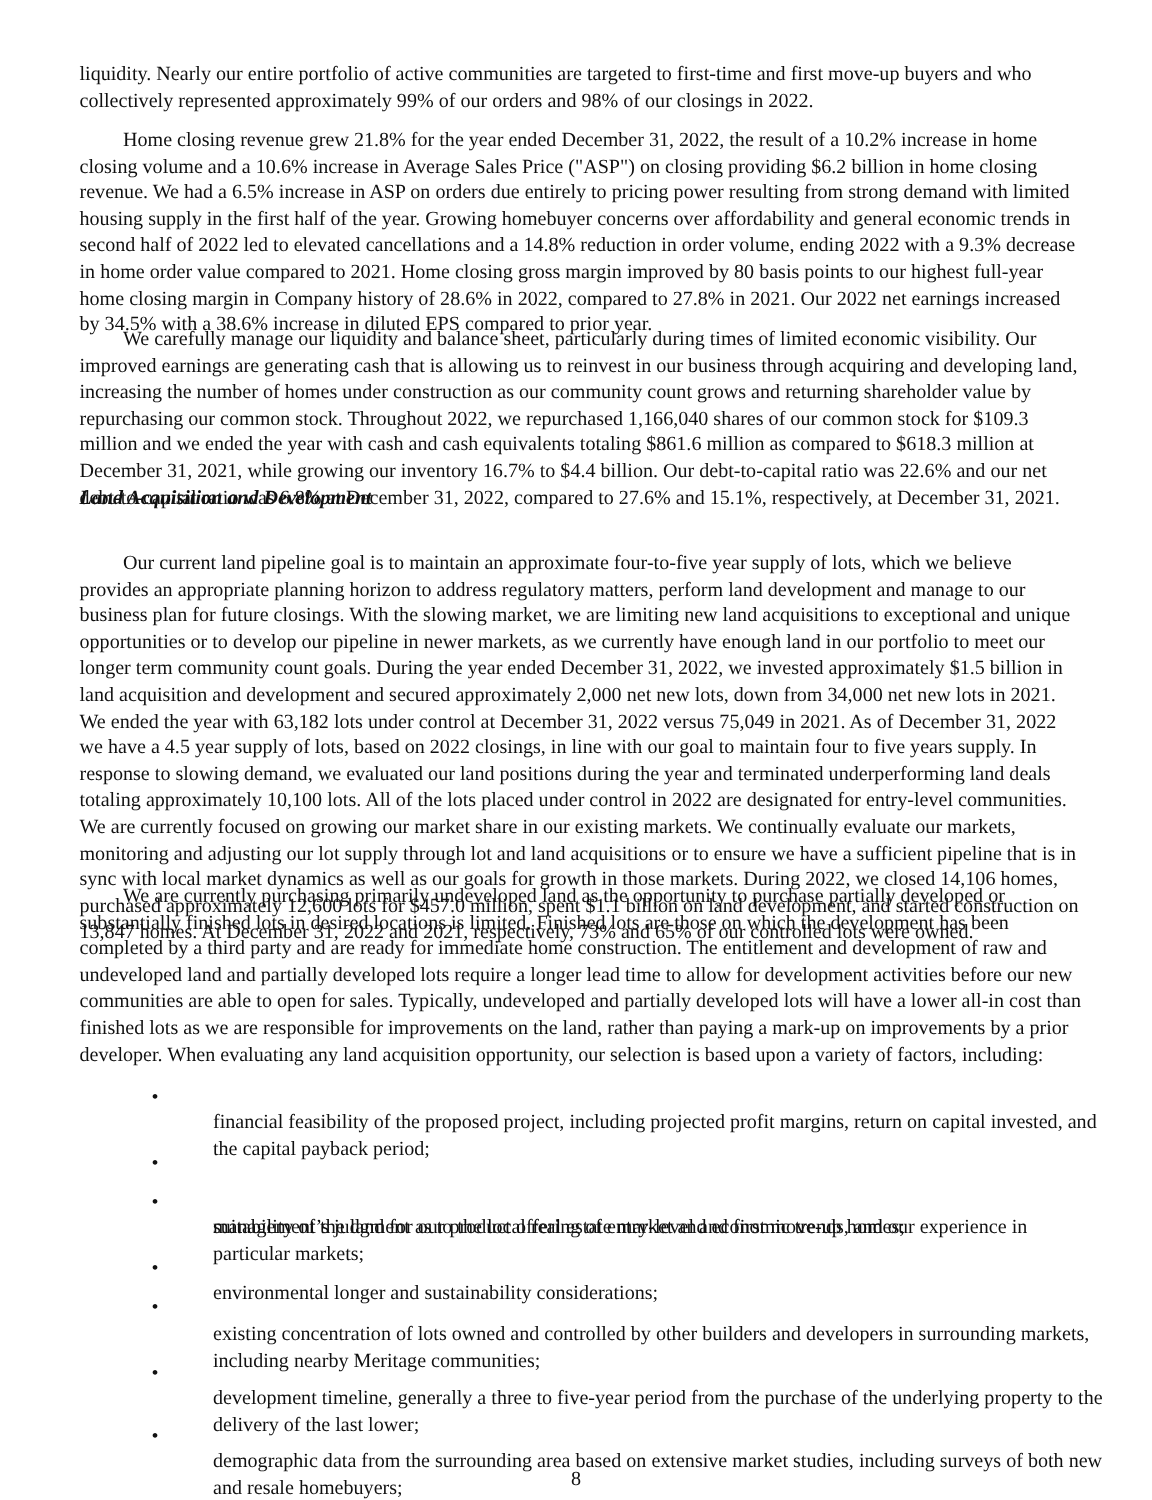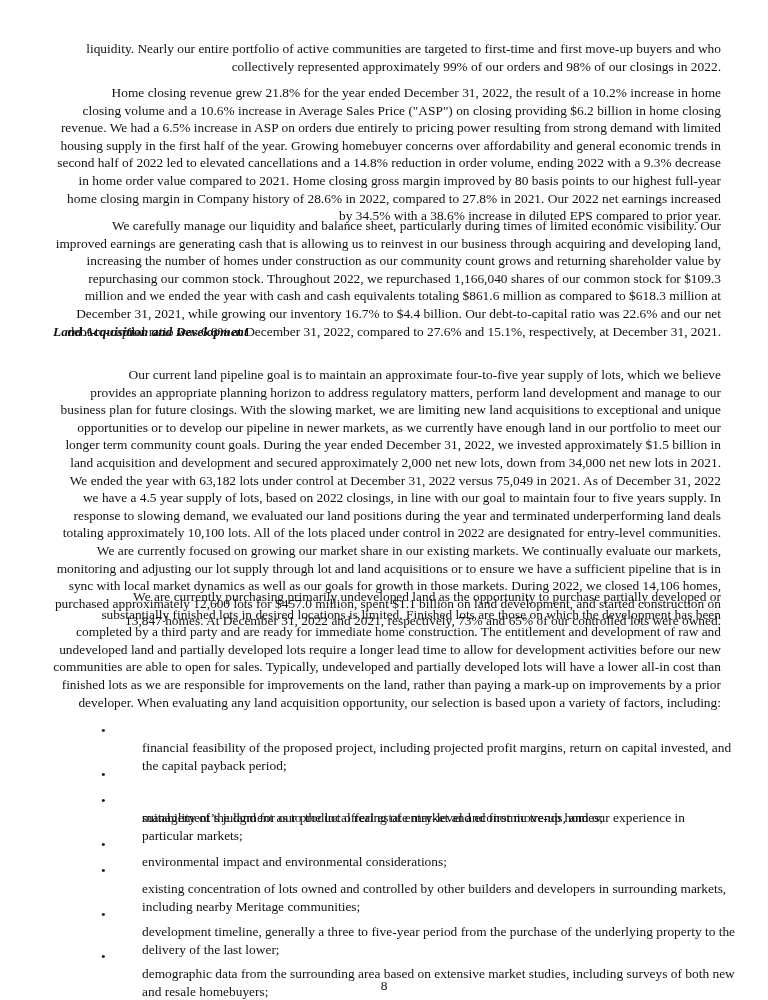--- a/index.html
+++ b/index.html
@@ -2,21 +2,21 @@
 <html><head>
 <meta charset="utf-8">
 <style>
   html, body { margin: 0; padding: 0; background: #ffffff; }
   body {
     width: 768px; height: 1000px; position: relative; overflow: hidden;
     font-family: "Liberation Serif", serif;
     font-size: 13.4px; line-height: 17.6px; color: #111111;
   }
   .page { position: absolute; left: 53px; top: 0; width: 668px; }
-  .p { position: absolute; left: 0; width: 668px; margin: 0; text-align: right; font-family: Liberation Serif, serif; }
+  .p { position: absolute; left: 0; width: 668px; margin: 0; text-align: left; font-family: Liberation Serif, serif; }
   .indent { text-indent: 29px; }
   .heading { position: absolute; left: 0; font-style: italic; font-weight: bold; margin: 0; }
   .bullet { position: absolute; left: 48px; margin: 0; }
   .bullet-text { position: absolute; left: 72px; width: 596px; margin: 17px; }
   .page-num { position: absolute; left: 0; width: 768px; text-align: center; top: 977px; }
 </style>
 </head>
 <body>
 
 <div class="page">
@@ -33,21 +33,21 @@
     <span class="bullet" style="top:722px;">•</span>
     <p class="bullet-text" style="top:722px;">financial feasibility of the proposed project, including projected profit margins, return on capital invested, and the capital payback period;</p>
 
     <span class="bullet" style="top:766px;">•</span>
     <p class="bullet-text" style="top:792px;">suitability of the land for our product offering of entry-level and first move-up homes;</p>
 
     <span class="bullet" style="top:792px;">•</span>
     <p class="bullet-text" style="top:792px;">management’s judgment as to the local real estate market and economic trends, and our experience in particular markets;</p>
 
     <span class="bullet" style="top:836px;">•</span>
-    <p class="bullet-text" style="top:836px;">environmental impact and environmental considerations;</p>
+    <p class="bullet-text" style="top:836px;">environmental longer and sustainability considerations;</p>
 
     <span class="bullet" style="top:862px;">•</span>
     <p class="bullet-text" style="top:863px;">existing concentration of lots owned and controlled by other builders and developers in surrounding markets, including nearby Meritage communities;</p>
 
     <span class="bullet" style="top:906px;">•</span>
     <p class="bullet-text" style="top:906px;">development timeline, generally a three to five-year period from the purchase of the underlying property to the delivery of the last lower;</p>
 
     <span class="bullet" style="top:948px;">•</span>
     <p class="bullet-text" style="top:948px;">demographic data from the surrounding area based on extensive market studies, including surveys of both new and resale homebuyers;</p>
   </div>

